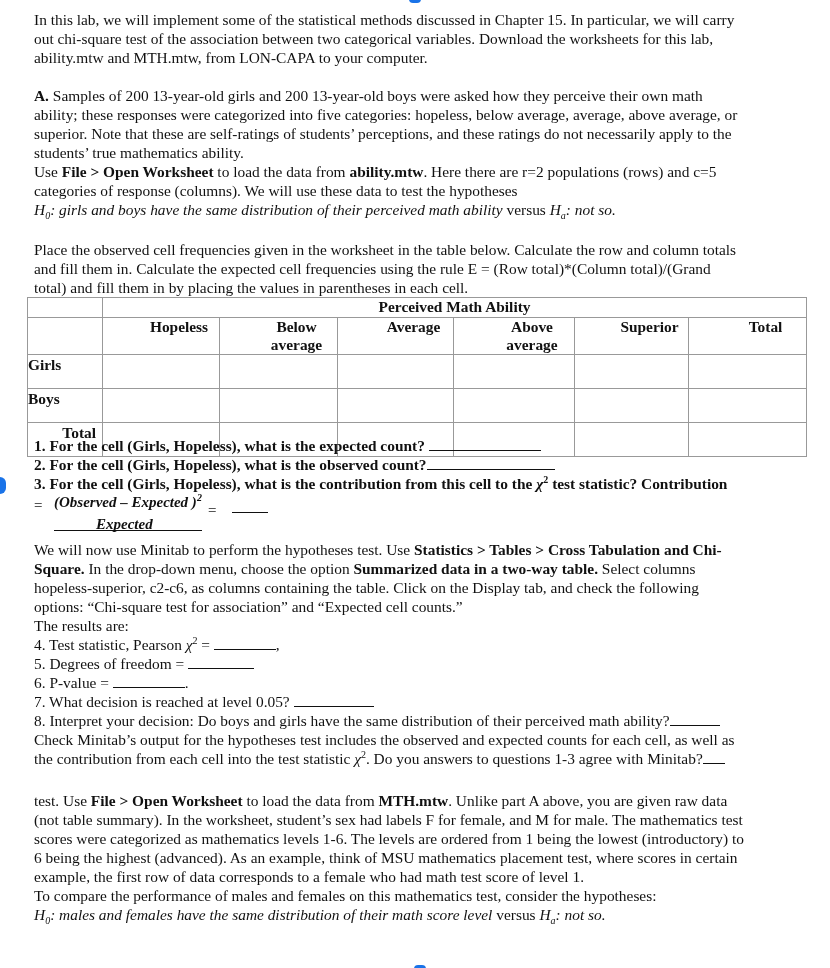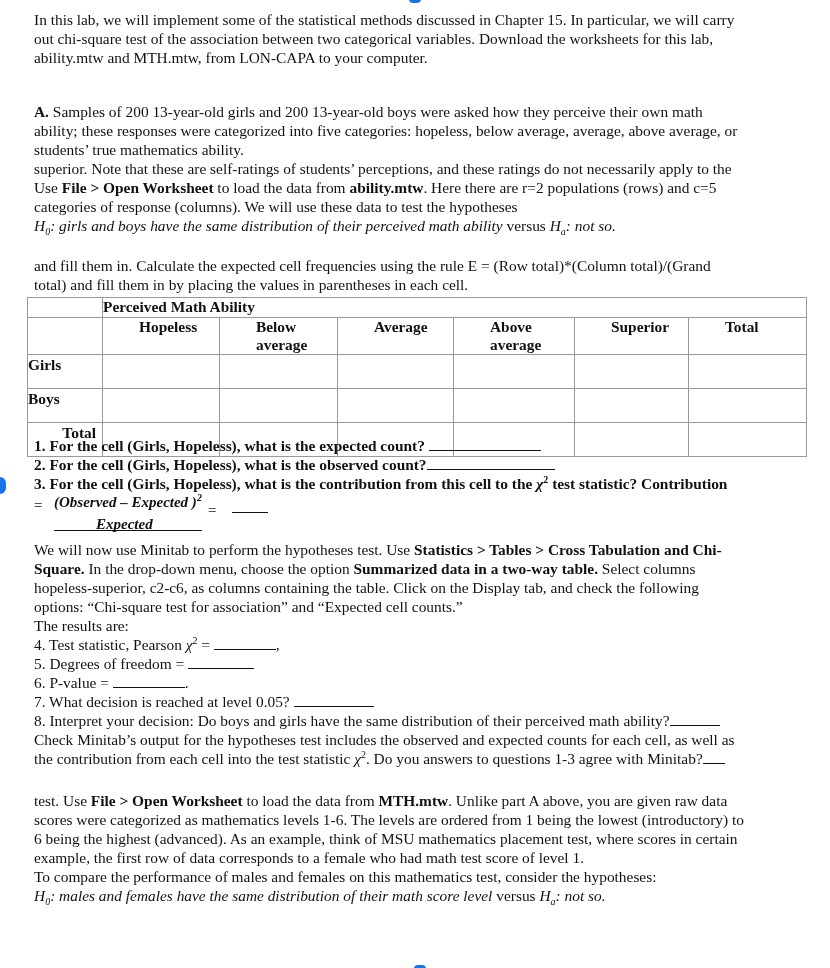--- a/index.html
+++ b/index.html
@@ -44,20 +44,21 @@
   }
   table.ability {
     border-collapse: collapse;
     width: 779px;
     table-layout: fixed;
     font-weight: bold;
   }
   table.ability td {
     border: 1.3px solid #999;
     padding: 0;
+    text-align: center;
     vertical-align: top;
     font-size: 15.4px;
     line-height: 18px;
   }
   table.ability tr.r-top td { height: 19px; }
   table.ability tr.r-head td { height: 19px; padding-left: 36px; }
   table.ability tr.r-data td { height: 32px; }
   table.ability td.rowlabel { text-align: left; padding-top: 1px; }
   table.ability td.rowlabel.total { text-align: right; padding-right: 6px; }
 
@@ -131,31 +132,32 @@
 <div class="marker left"></div>
 <div class="marker bottom"></div>
 
 <div class="page">
   <div>
     <p>In this lab, we will implement some of the statistical methods discussed in Chapter 15.  In particular, we will carry</p>
     <p>out chi-square test of the association between two categorical variables. Download the worksheets for this lab,</p>
     <p>ability.mtw and MTH.mtw, from LON-CAPA to your computer.</p>
   </div>
   <div class="gap"></div>
-  <div style="margin-top:16px">
+  <div style="margin-top:0">
     <p><b>A.</b><span> Samples of 200 13-year-old girls and 200 13-year-old boys were asked how they perceive their own math</span></p>
     <p>ability; these responses were categorized into five categories: hopeless, below average, average, above average, or</p>
+    <p>superior. Note that these are self-ratings of students’ perceptions, and these ratings do not necessarily apply to the</p>
     <p>students’ true mathematics ability.</p>
-    <p>superior. Note that these are self-ratings of students’ perceptions, and these ratings do not necessarily apply to the</p>
     <p><span>Use </span><b>File &gt; Open Worksheet</b><span> to load the data from </span><b>ability.mtw</b><span>.  Here there are r=2 populations (rows) and c=5</span></p>
     <p>categories of response (columns).  We will use these data to test the hypotheses</p>
     <p><i><span>H</span><sub>0</sub><span>: girls and boys have the same distribution of their perceived math ability</span></i><span> versus </span><i><span>H</span><sub>a</sub><span>: not so.</span></i></p>
   </div>
   <div class="gap"></div>
   <div style="margin-top:2px">
+    <p>Place the observed cell frequencies given in the worksheet in the table below.  Calculate the row and column totals</p>
     <p>and fill them in.   Calculate the expected cell frequencies using the rule E = (Row total)*(Column total)/(Grand</p>
     <p>total) and fill them in by placing the values in parentheses in each cell.</p>
   </div>
 </div>
 
 <div class="tbl-wrap">
   <table class="ability">
     <colgroup>
       <col style="width:75px">
       <col style="width:117px">
@@ -236,19 +238,20 @@
   <p><span>6.  P-value = </span><span class="blank" style="width:72px"></span><span>.</span></p>
   <p><span>7. What decision is reached at level 0.05? </span><span class="blank" style="width:80px"></span></p>
   <p><span>8. Interpret your decision: Do boys and girls have the same distribution of their perceived math ability?</span><span class="blank" style="width:50px"></span></p>
   <p>Check Minitab’s output for the hypotheses test includes the observed and expected counts for each cell, as well as</p>
   <p><span>the contribution from each cell into the test statistic </span><i>χ</i><sup>2</sup><span>.  Do you answers to questions 1-3 agree with Minitab?</span><span class="blank" style="width:22px"></span></p>
 
   <div class="gap" style="height:23px"></div>
 
   <div>
     <p><span>test. Use </span><b>File &gt; Open Worksheet</b><span> to load the data from </span><b>MTH.mtw</b><span>.  Unlike part A above, you are given raw data</span></p>
+    <p>(not table summary). In the worksheet, student’s sex had labels F for female, and M for male. The mathematics test</p>
     <p>scores were categorized as mathematics levels 1-6. The levels are ordered from 1 being the lowest (introductory) to</p>
     <p>6 being the highest (advanced). As an example, think of MSU mathematics placement test, where scores in certain</p>
     <p>example, the first row of data corresponds to a female who had math test score of level 1.</p>
     <p>To compare the performance of males and females on this mathematics test, consider the hypotheses:</p>
     <p><i><span>H</span><sub>0</sub><span>: males and females have the same distribution of their math score level</span></i><span> versus </span><i><span>H</span><sub>a</sub><span>: not so.</span></i></p>
   </div>
 </div>
 
 </body></html>

